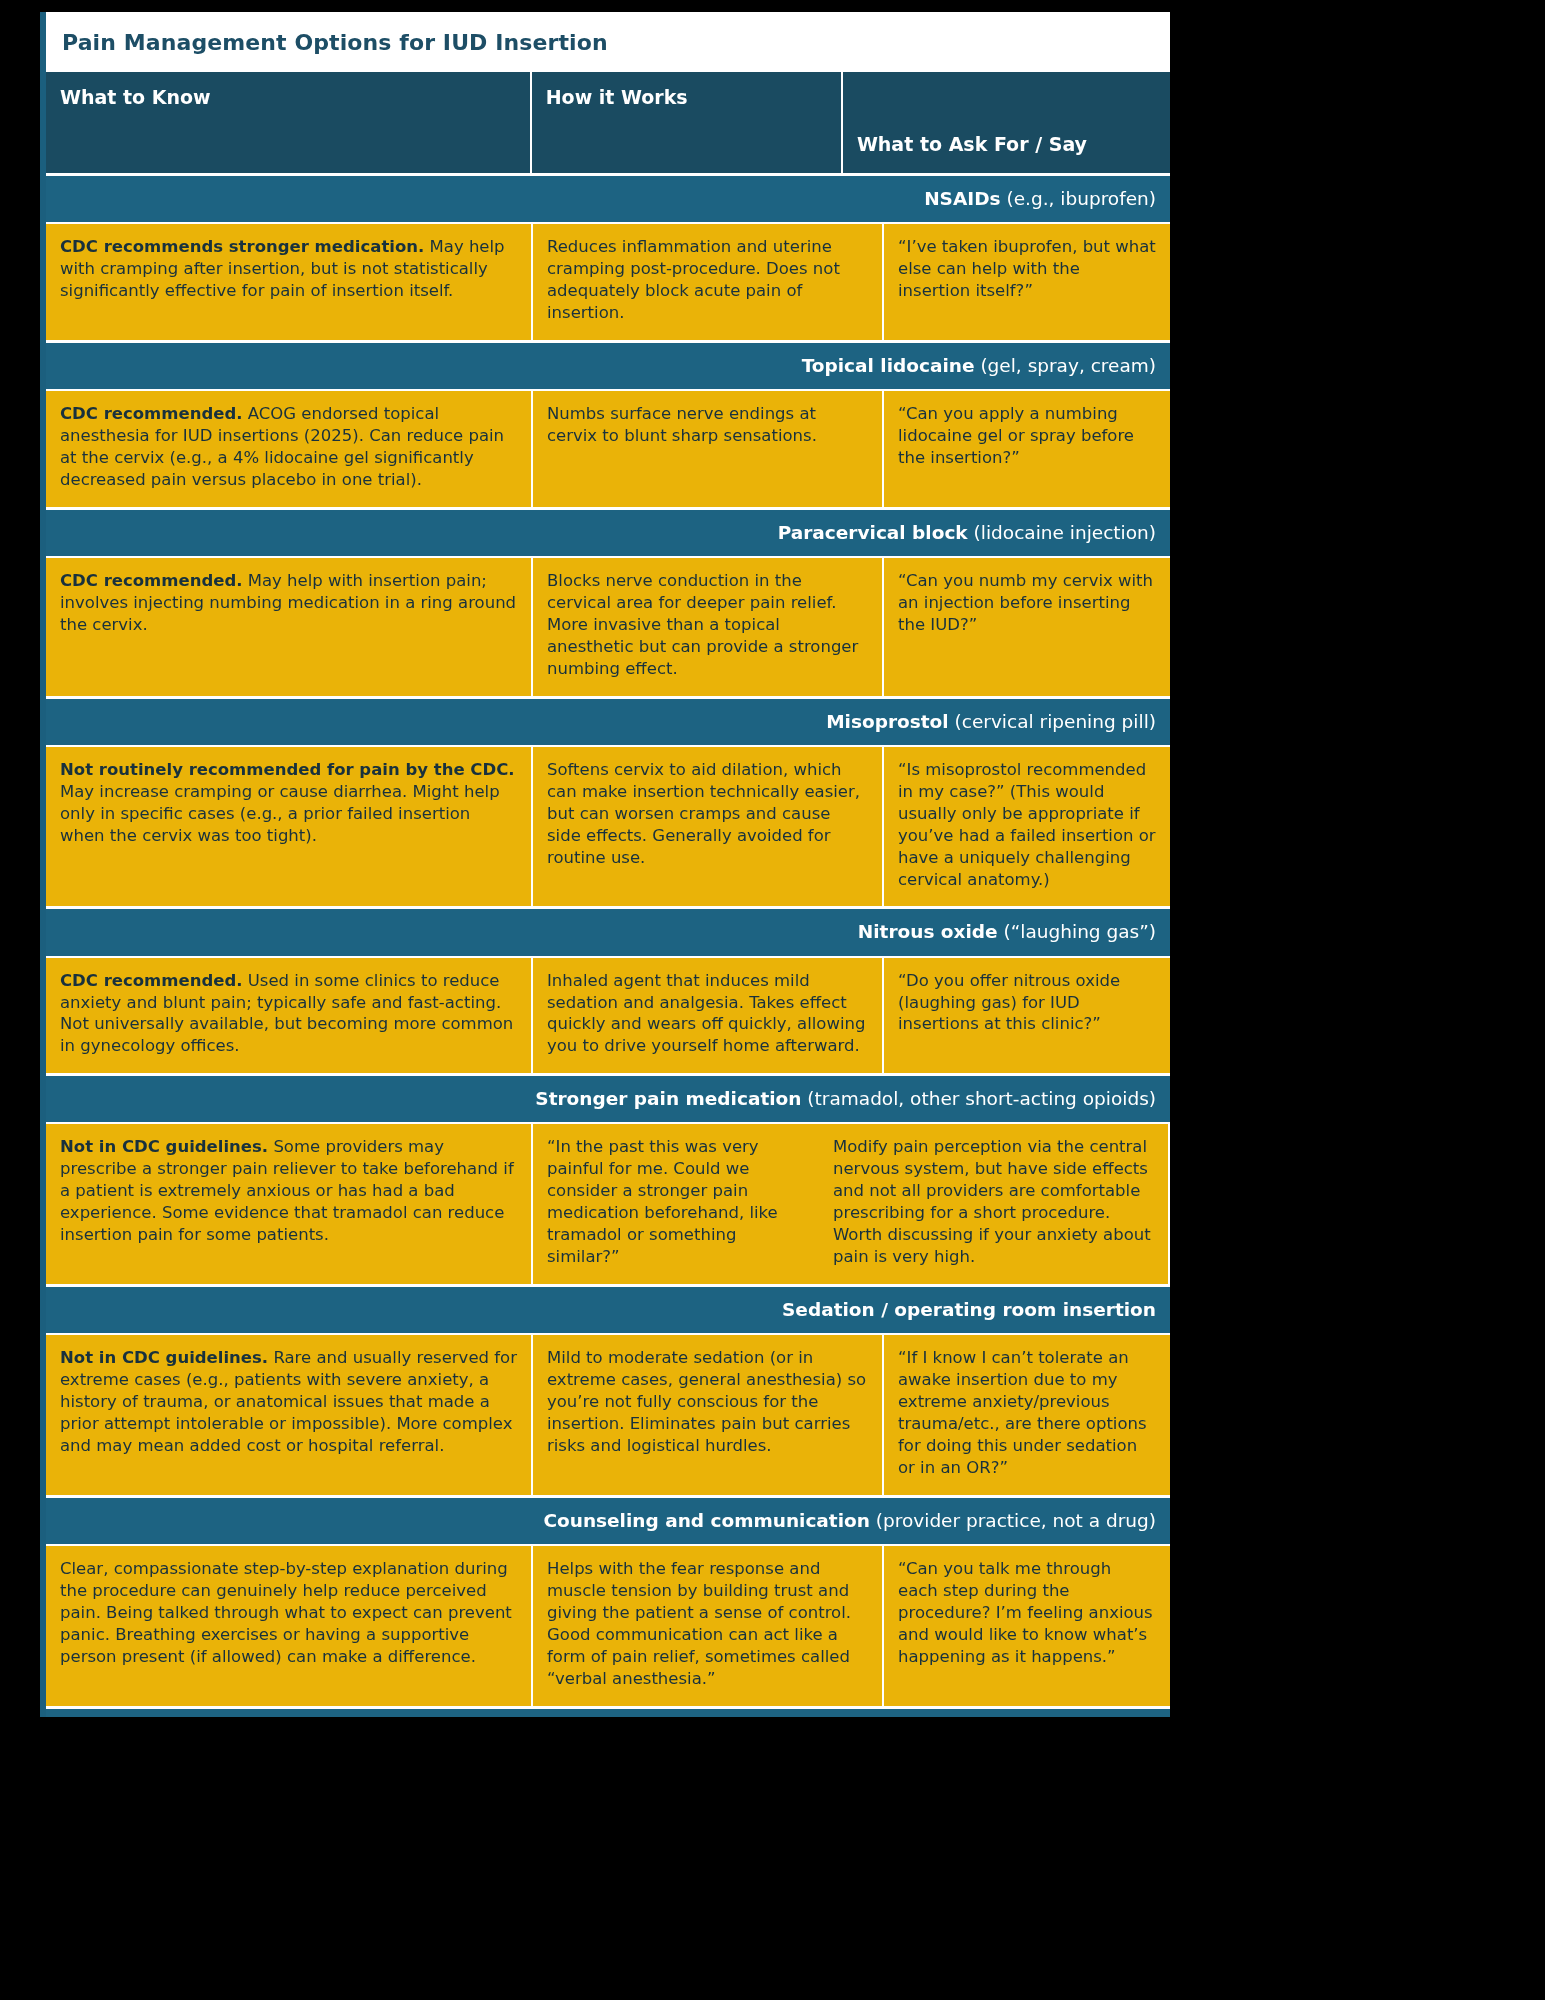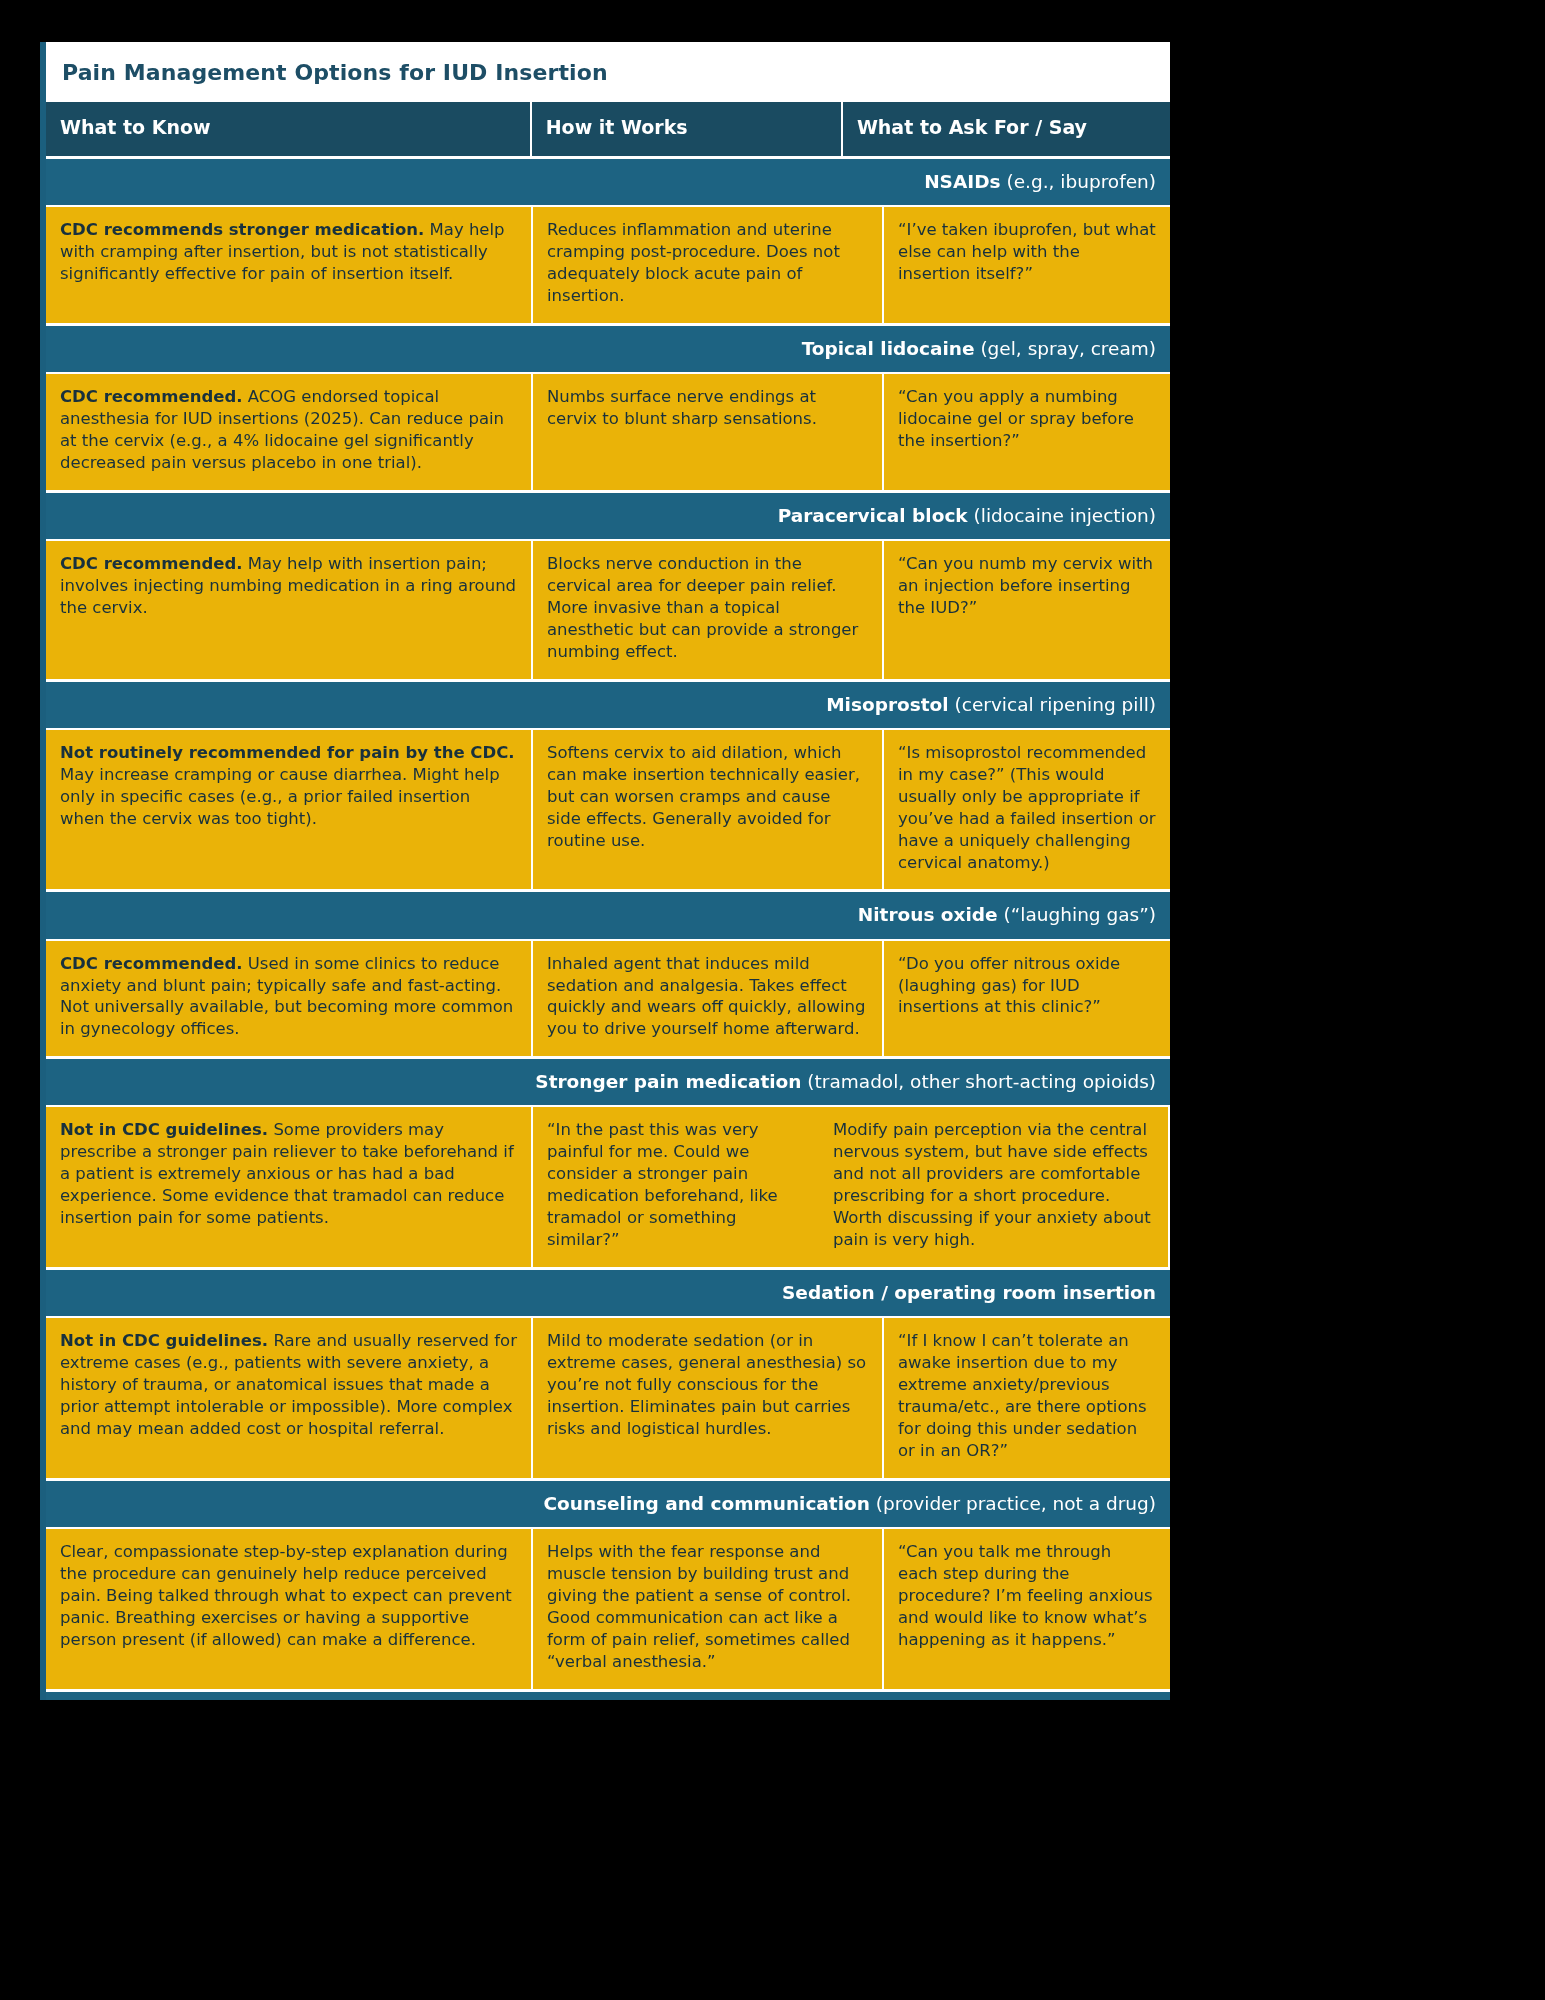--- a/index.html
+++ b/index.html
@@ -18,21 +18,21 @@
     position: relative;
     width: 1545px;
     height: 2000px;
     background: #000000;
     box-sizing: border-box;
   }
 
   .table-card {
     position: absolute;
     left: 40px;
-    top: 42px;
+    top: 12px;
     width: 1130px;
     background: #ffffff;
     border-left: 6px solid #1b5f7e;
     box-sizing: border-box;
   }
 
   
   .title-bar {
     background: #ffffff;
     padding: 18px 16px 16px 16px;
@@ -53,21 +53,21 @@
   }
   .col-header .cell {
     font-size: 19px;
     font-weight: bold;
     padding: 14px 14px 16px 14px;
     box-sizing: border-box;
     line-height: 1.25;
   }
   .col-header .cell.c1 { width: 487px; border-right: 2px solid #ffffff; }
   .col-header .cell.c2 { width: 312px; border-right: 2px solid #ffffff; }
-  .col-header .cell.c3 { width: 328px; }
+  .col-header .cell.c3 { width: 328px; margin-top: 47px; }
 
   
   .section-band {
     background: #1d6382;
     color: #ffffff;
     padding: 11px 14px 12px 14px;
     border-top: 3px solid #ffffff;
     border-bottom: 2px solid #ffffff;
     font-size: 18.5px;
     line-height: 1.25;

